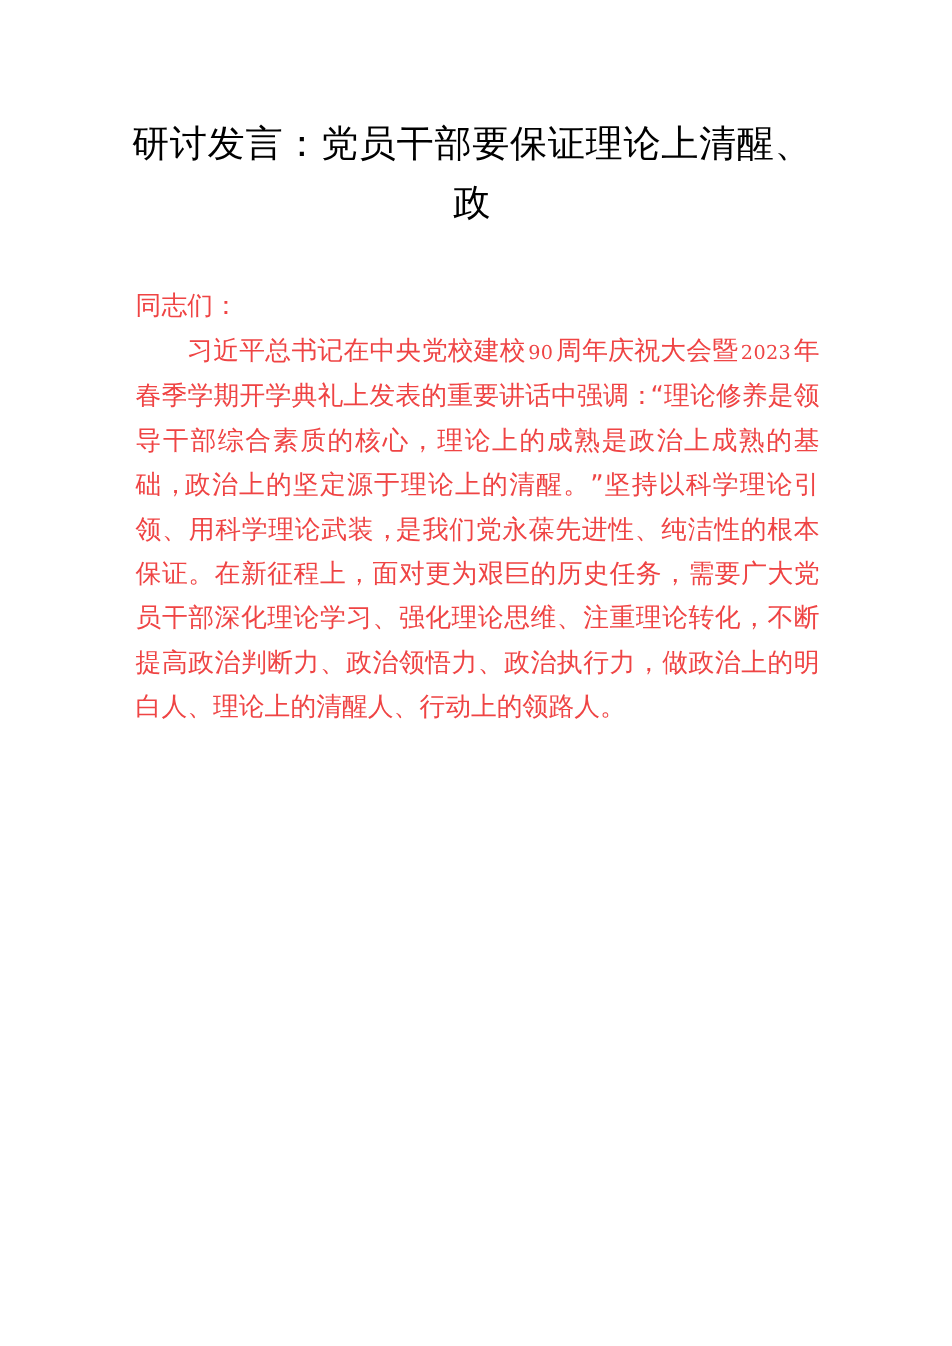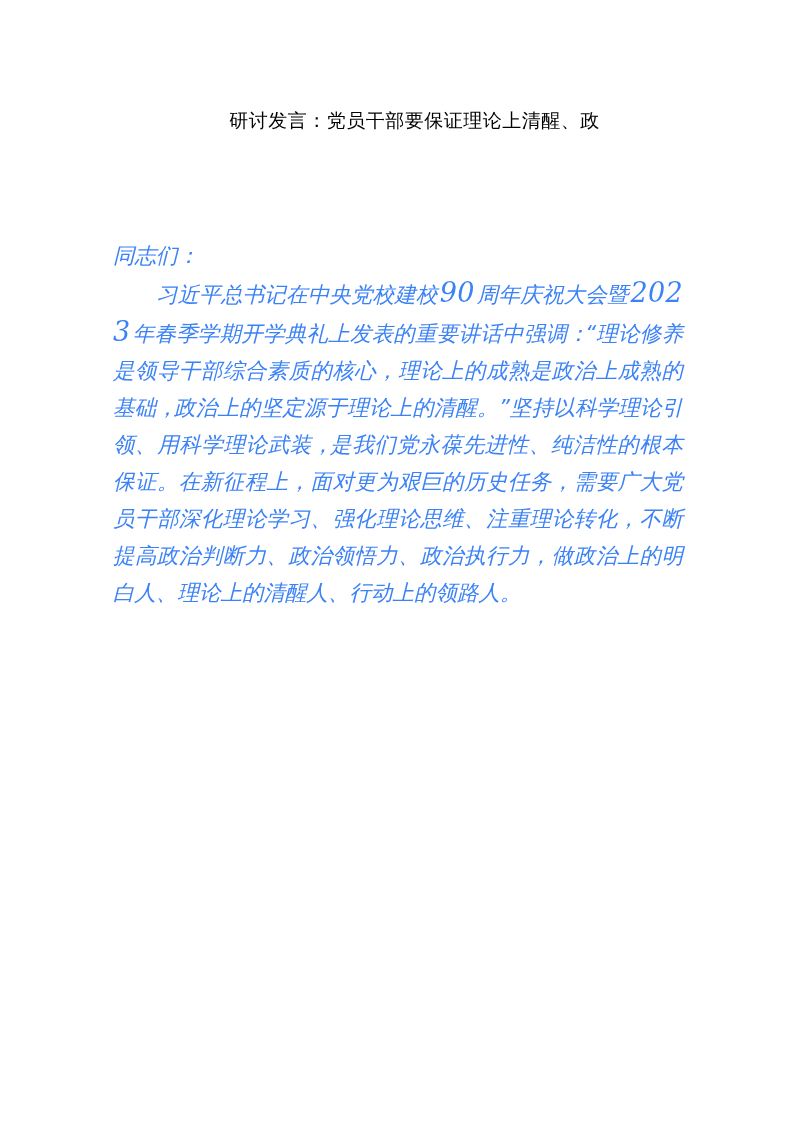--- a/index.html
+++ b/index.html
@@ -15,65 +15,64 @@
     height: 1122px;
     margin: 0 auto;
     background: #ffffff;
     overflow: hidden;
     box-sizing: border-box;
   }
 
   
   .doc-title {
     position: absolute;
-    left: 130px;
+    left: 109px;
     top: 96px;
     width: 569px;
     text-align: center;
     font-family: "DejaVu Serif", "Liberation Serif", serif;
-    font-size: 19px;
+    font-size: 31px;
     line-height: 49px;
     color: #000000;
     letter-spacing: 0.5px;
     white-space: pre-wrap;
     word-break: break-all;
   }
 
   
   .doc-body {
     position: absolute;
     left: 113px;
     top: 237px;
     width: 570px;
     font-family: "DejaVu Sans", "Liberation Sans", sans-serif;
     font-size: 21.5px;
     line-height: 37px;
-    color: #3b82f6;
+    color: #ef4444;
     text-align: justify;
     text-justify: inter-character;
-    font-style: italic;
   }
 
   .para {
     margin: 0;
     text-indent: 0;
     text-align: justify;
     text-justify: inter-character;
     word-break: break-all;
     white-space: normal;
   }
 
   .para.indent {
     text-indent: 2em;
   }
 
   
   .num {
     font-family: "DejaVu Serif", "Liberation Serif", serif;
-    font-size: 27px;
+    font-size: 16px;
     padding: 0 2px;
     letter-spacing: 0.3px;
     margin-top: 24px;
   }
 
   
   .tight {
     letter-spacing: -0.12em;
     margin-right: -0.06em;
   }

